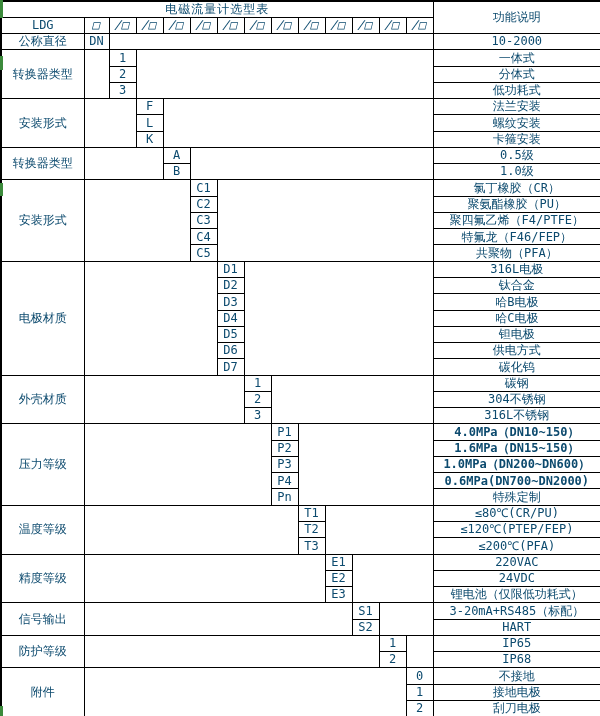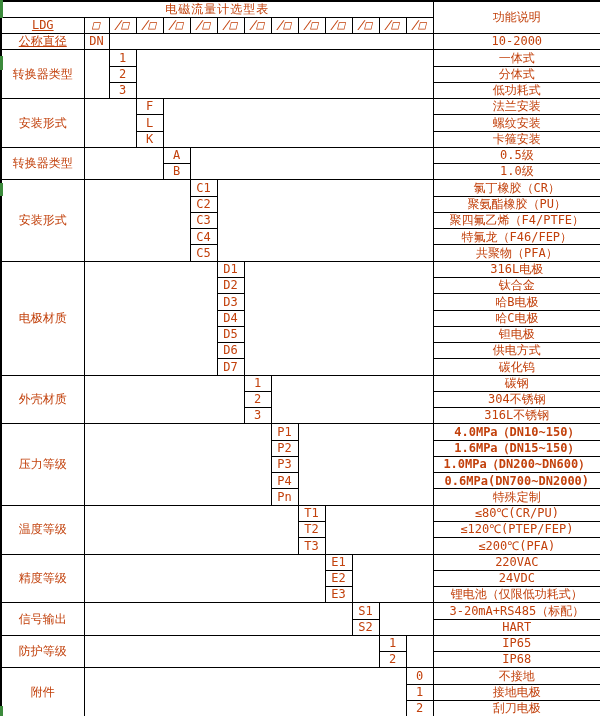--- a/index.html
+++ b/index.html
@@ -1,21 +1,21 @@
 <!DOCTYPE html>
 <html><head>
 <meta charset="utf-8">
 <style>
   html,body{margin:0;padding:0;background:#ffffff;}
   .wrap{
     position:relative;
     width:600px;height:716px;
     background:#fff;
     font-family:"DejaVu Sans Mono","Liberation Sans",sans-serif;
-    color:#c2410c;
+    color:#0c4a6e;
   }
   table.sel{
     border-collapse:collapse;
     table-layout:fixed;
     width:600px;height:716px;
     border:2px solid #000;
   }
   table.sel td{
     border:1px solid #000;
     padding:0;
@@ -23,21 +23,21 @@
     line-height:1.05;
     text-align:center;
     vertical-align:middle;
     overflow:hidden;
     white-space:nowrap;
   }
   table.sel tr{height:16.27px;}
   td.title-cell{font-size:13px;letter-spacing:1px;}
   td.fn-header{font-size:13px;}
   td.sec-top{border-top:2px solid #000;}
-  td.lbl-left{text-align:left;padding-left:4px;text-decoration:underline;}
+  td.lbl-left{text-align:left;padding-left:4px;}
   td.code-cell{font-size:12px;}
   td.fn-left{text-align:left;padding-left:2px;font-weight:bold;}
   td.box-cell span{display:inline-block;transform:skewX(-14deg);font-size:12px;}
   td.dn-cell{text-align:left;padding-left:2px;}
   .green-marker{
     position:absolute;left:0;width:3px;
     z-index:5;
   }
 </style>
 </head>

